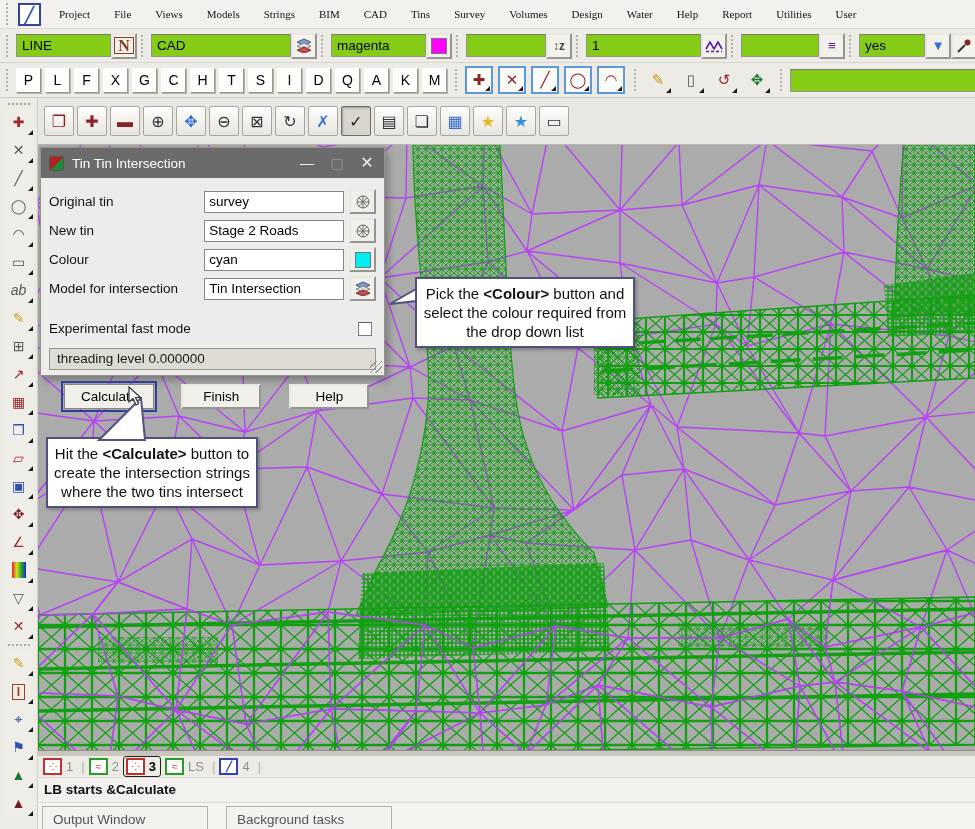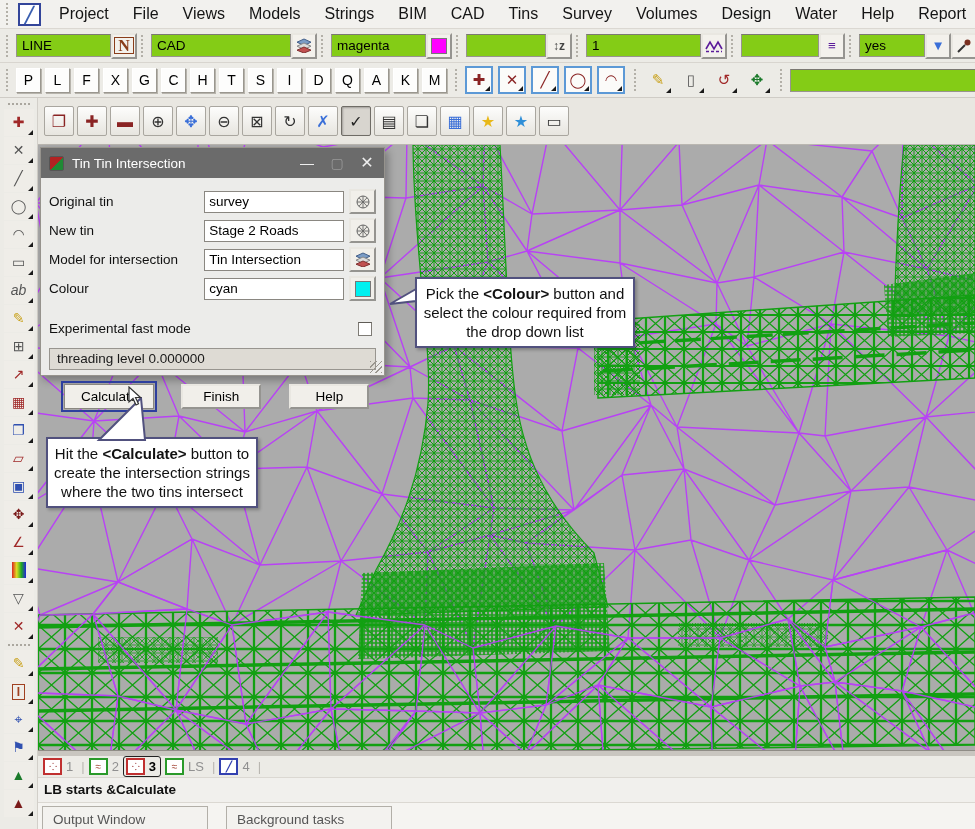--- a/index.html
+++ b/index.html
@@ -13,21 +13,21 @@
   :root{
     --magenta:#ff00ff; --cyan:#00f0f0; --meshbg:#ababab; --tin:#b842f5;
     --road:#12a012; --titlebar:#6b6b6b; --callout:#51517e; --defbtn:#2e3f9e;
   }
   .grip { width:6px; height:22px; border-left:2px dotted #b3b0a8; margin:0 4px; flex:0 0 auto; }
 
   
   .menubar { height:29px; display:flex; align-items:center; background:#f2f1ee; border-bottom:1px solid #dbd8d2; padding-left:2px; }
   .appicon { width:23px; height:23px; margin:0 6px 0 2px; border:2px solid #33459a; background:#fff;
     color:#3a5fb0; font-weight:bold; text-align:center; line-height:19px; font-size:15px; flex:0 0 auto;}
-  .menu-item { padding:0 12px; font-size:16px; line-height:28px; color:#141414; cursor:default; }
+  .menu-item { padding:0 12px; font-size:11px; line-height:28px; color:#141414; cursor:default;font-family:Liberation Serif, serif; }
 
   
   .tb1 { height:34px; display:flex; align-items:center; background:#ecebe6; border-bottom:1px solid #d8d5cf; padding:0 2px; }
   .field { height:23px; border:1px solid #97948e; border-top-color:#7b7872; background:#84cc16; font:13.5px "Liberation Sans",sans-serif; padding:0 5px; }
   .tbtn { height:26px; min-width:26px; background:#f3f1ec; border:2px outset #e9e7e1; display:flex; align-items:center; justify-content:center; padding:0 2px; cursor:default; }
   .tbtn span { pointer-events:none; }
   .swatch { width:16px; height:16px; display:inline-block; border:1px solid #777; }
   .sw-magenta { background:var(--magenta); }
   .sw-cyan { background:var(--cyan); }
   .n-glyph { font-family:"Liberation Serif",serif; font-weight:bold; color:#8a3d1a; font-size:16px; border:1px solid #8a3d1a; padding:0 3px; line-height:15px;}
@@ -338,36 +338,36 @@
             <span class="dlg-label">New tin</span>
             <input class="dlg-input" value="Stage 2 Roads" style="">
             <button class="dlg-iconbtn">
               <svg width="16" height="14">
                   <circle cx="8" cy="7" r="6" fill="#eceae4" stroke="#666"></circle>
                   <path d="M2,7H14 M8,1V13 M4,2.8L12,11.2 M12,2.8L4,11.2" stroke="#666" stroke-width="0.9" fill="none"></path>
                 </svg>
             </button>
           </div>
           <div class="dlg-row">
+            <span class="dlg-label">Colour</span>
+            <input class="dlg-input" value="cyan" style="">
+            <button class="dlg-iconbtn">
+                <span class="swatch sw-cyan"></span>
+              </button>
+          </div>
+          <div class="dlg-row">
             <span class="dlg-label">Model for intersection</span>
             <input class="dlg-input" value="Tin Intersection" style="">
             <button class="dlg-iconbtn">
               <svg width="18" height="15">
                   <path d="M9,1 L16,4.2 9,7.4 2,4.2Z" fill="#7a9cc6" stroke="#44608a"></path>
                   <path d="M9,5 L16,8.2 9,11.4 2,8.2Z" fill="#dcdcdc" stroke="#888"></path>
                   <path d="M9,9 L16,12.2 9,15 2,12.2Z" fill="#c05050" stroke="#803030"></path>
                 </svg>
             </button>
-          </div>
-          <div class="dlg-row">
-            <span class="dlg-label">Colour</span>
-            <input class="dlg-input" value="cyan" style="">
-            <button class="dlg-iconbtn">
-                <span class="swatch sw-cyan"></span>
-              </button>
           </div>
           <div class="fastrow">
             <span class="dlg-label" style="width:auto">Experimental fast mode</span>
             <span class="checkbox"></span>
           </div>
           <div class="dlg-status">threading level 0.000000</div>
           <div class="btnrow">
             <span class="defwrap">
               <button class="dlg-btn">Calculate</button>
             </span>

